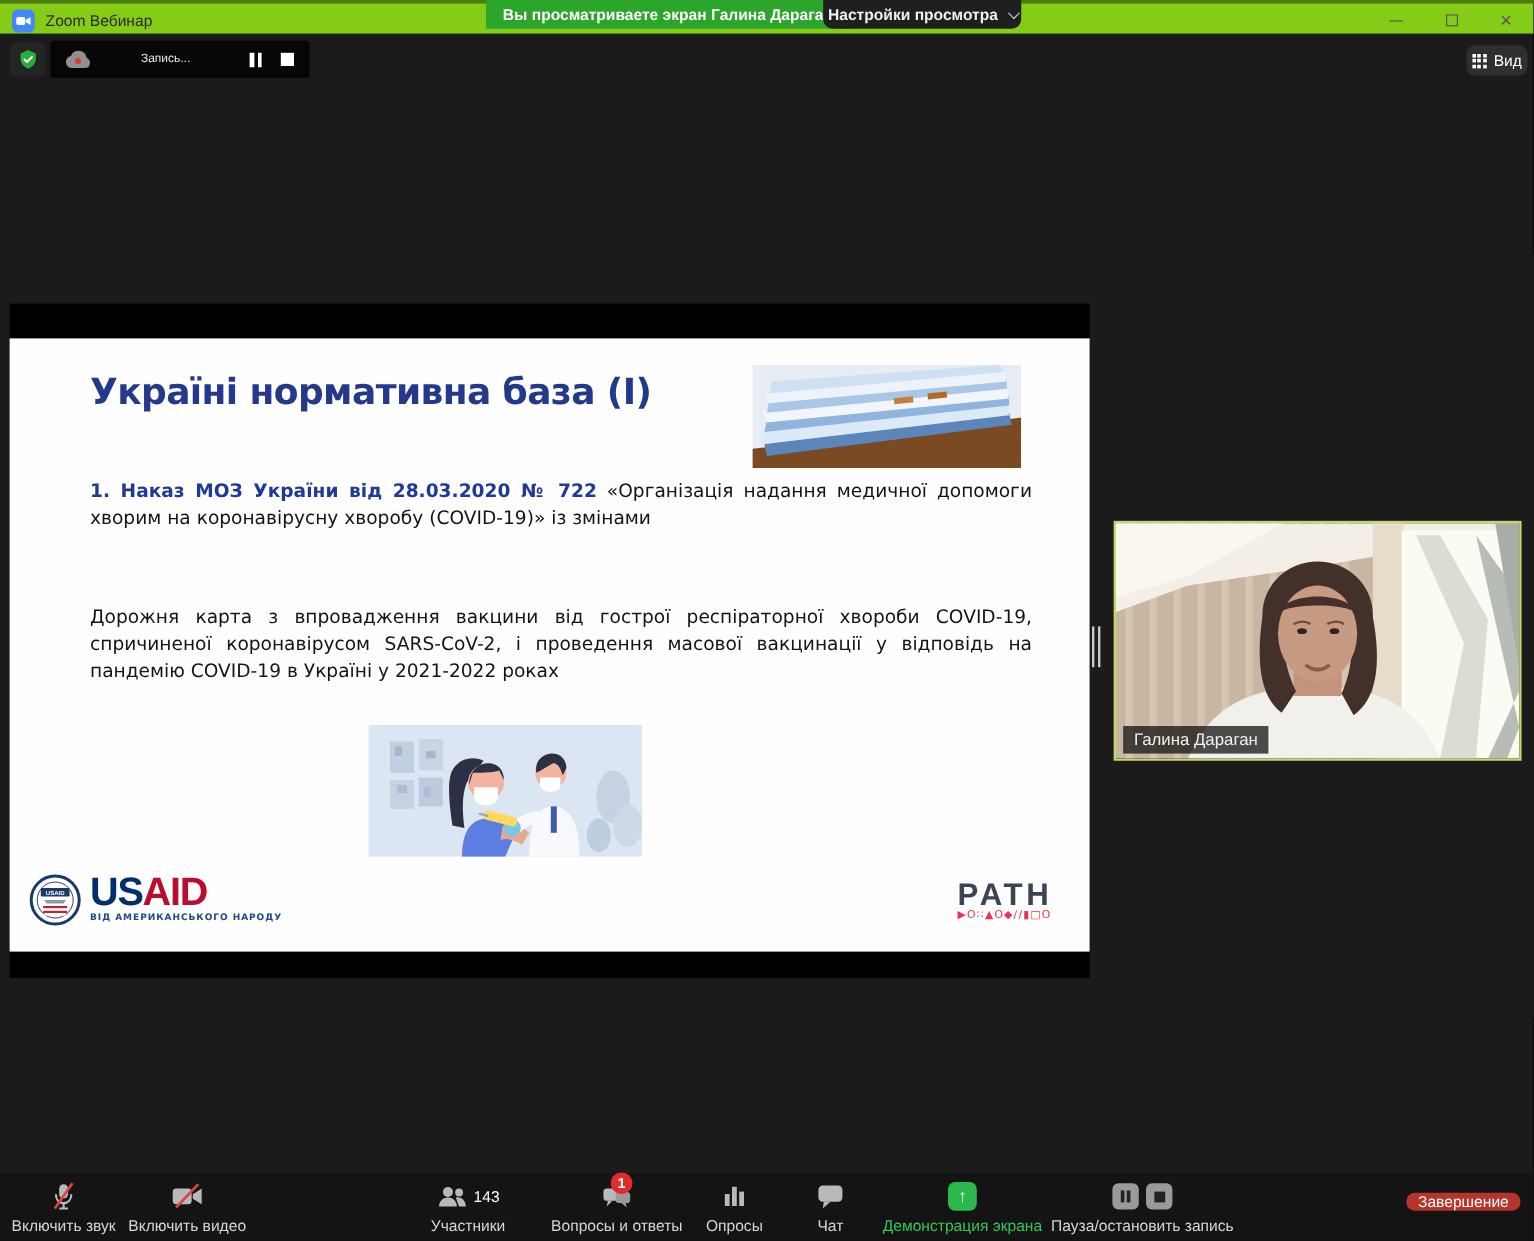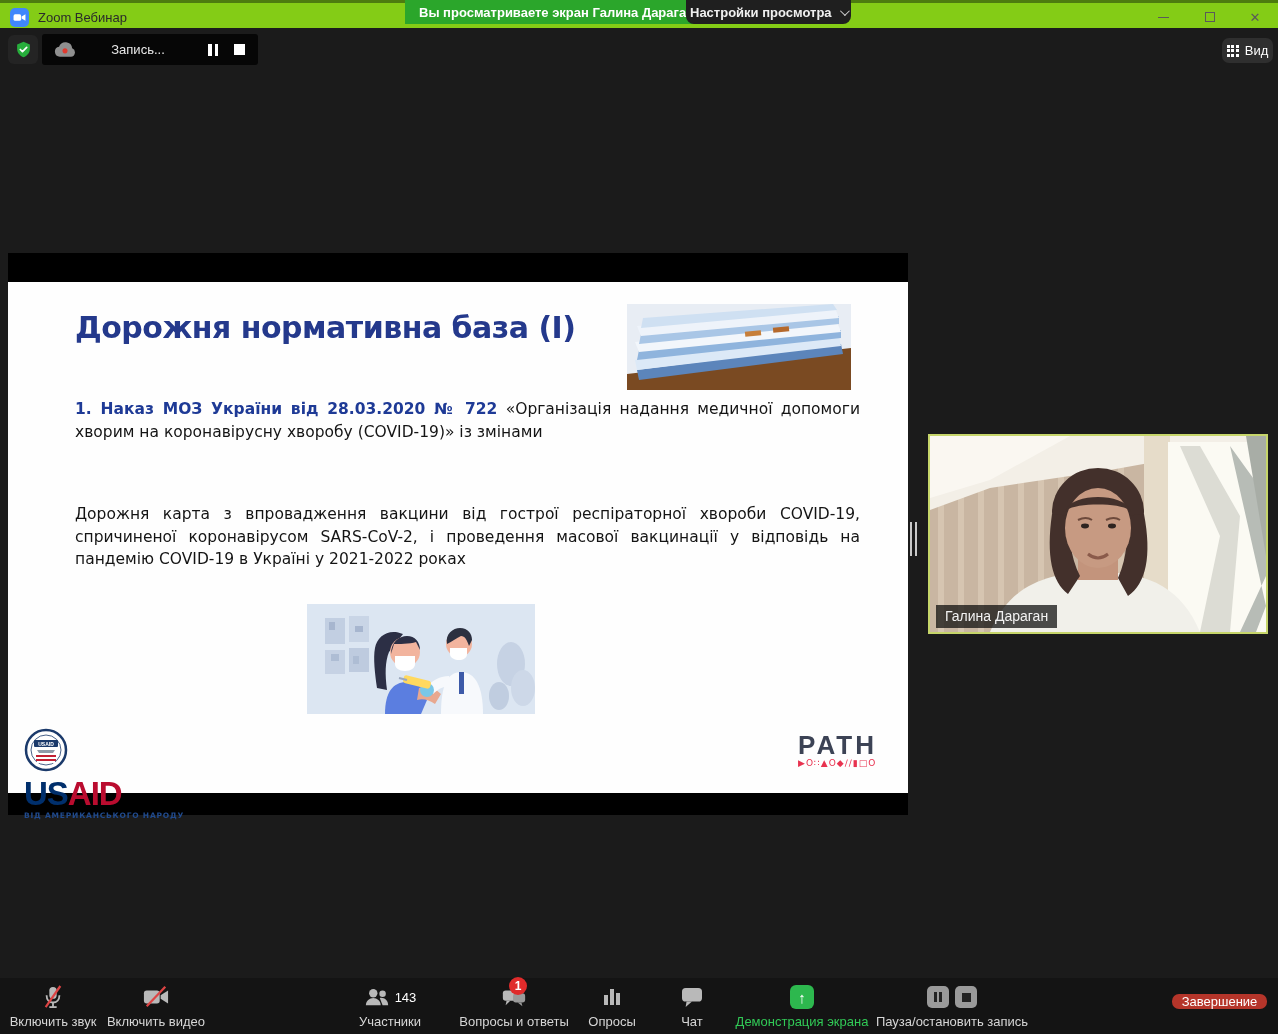--- a/index.html
+++ b/index.html
@@ -21,21 +21,21 @@
             display:flex; align-items:center; justify-content:center; font-size:13px; font-weight:bold; padding:0 14px; }
   .view-settings { left:686px; top:0; height:24px; background:#1f1f1f; color:#f0f0f0; font-size:13px; font-weight:bold;
             display:flex; align-items:center; gap:8px; padding:0 4px; border-radius:0 0 8px 8px; }
   .chev { display:inline-block; width:7px; height:7px; border-right:1.6px solid #cfcfcf; border-bottom:1.6px solid #cfcfcf; }
   .chev.down { transform:rotate(45deg) translateY(-2px); }
 
   
   .shield-btn { left:8px; top:35px; width:30px; height:29px; background:#242424; border-radius:6px; display:flex; align-items:center; justify-content:center; }
   .rec-pill { left:42px; top:34px; width:216px; height:31px; background:#060606; border-radius:3px; display:flex; align-items:center; }
   .rec-cloud { margin-left:12px; }
-  .rec-label { flex:1; text-align:center; color:#e8e8e8; font-size:13px; }
+  .rec-label { flex:1; text-align:center; color:#e8e8e8; font-size:10px; }
   .rec-btn { width:26px; height:26px; display:flex; align-items:center; justify-content:center; }
   .pause-glyph { display:flex; gap:3px; }
   .pause-glyph i { width:3.5px; height:12px; background:#fff; }
   .stop-glyph { width:11px; height:11px; background:#fff; }
 
   .view-btn { left:1222px; top:38px; width:51px; height:25px; background:#2f2f2f; border-radius:7px; color:#fff; font-size:13px;
               display:flex; align-items:center; justify-content:center; gap:6px; }
   .grid-icon { display:grid; grid-template-columns:repeat(3,3px); grid-gap:1.5px; }
   .grid-icon i { width:3px; height:3px; background:#fff; }
 
@@ -44,21 +44,21 @@
   .slide-white { position:absolute; left:0; top:29px; width:900px; height:511px; background:#fefefe; font-family:"DejaVu Sans", sans-serif; }
   .slide-title { position:absolute; left:67px; top:28px; font-size:30px; font-weight:bold; color:#24398c; letter-spacing:-0.5px; }
   .docs-img { position:absolute; left:619px; top:22px; width:224px; height:86px; }
   .slide-p { position:absolute; left:67px; width:785px; font-size:15.5px; line-height:22.5px; color:#141414; text-align:justify; }
   .lead { color:#1e3a96; font-weight:bold; }
   .p1 { top:116px; }
   .p2-lead { top:198px; text-align-last:justify; }
   .p2-body { top:221px; }
   .vax-img { position:absolute; left:299px; top:322px; width:228px; height:110px; }
 
-  .usaid { position:absolute; left:16px; top:446px; display:flex; align-items:flex-start; gap:7px;flex-direction:column; }
+  .usaid { position:absolute; left:16px; top:446px; display:flex; align-items:flex-start; gap:7px; }
   .usaid-text .big { font-size:33px; font-weight:bold; letter-spacing:-1px; line-height:30px; font-family:"Liberation Sans",sans-serif; }
   .usaid-us { color:#002f6c; } .usaid-aid { color:#ba0c2f; }
   .usaid-tag { font-size:7.5px; color:#204a8d; letter-spacing:0.8px; margin-top:2px; font-weight:bold; }
   .path-logo { position:absolute; left:790px; top:452px; text-align:left; }
   .path-name { font-size:26px; font-weight:bold; color:#3c4355; letter-spacing:3px; line-height:22px; font-family:"Liberation Sans",sans-serif; }
   .path-glyphs { font-size:9px; color:#e8324f; letter-spacing:1px; margin-top:2px; font-weight:normal; }
 
   
   .drag-handle { left:910px; top:522px; width:9px; height:34px; display:flex; gap:3px; }
   .drag-handle i { width:2px; height:34px; background:#c9c9c9; }
@@ -144,21 +144,21 @@
         <i></i>
         <i></i>
         <i></i>
         <i></i>
       </span>
     <span>Вид</span>
   </div>
 
   <div class="abs slide">
     <div class="slide-white">
-      <div class="slide-title">Дорожня нормативна база (I)</div>
+      <div class="slide-title">Україні нормативна база (I)</div>
 
       <svg class="docs-img" viewBox="0 0 224 86">
         <rect width="224" height="86" fill="#e8edf4"></rect>
         <polygon points="0,70 224,44 224,86 0,86" fill="#7a4a22"></polygon>
         <polygon points="10,66 214,40 216,50 12,76" fill="#5c85bb"></polygon>
         <polygon points="8,56 212,32 214,42 10,66" fill="#dce9f7"></polygon>
         <polygon points="12,46 214,26 214,34 10,56" fill="#8fb4dd"></polygon>
         <polygon points="8,38 210,18 214,28 12,48" fill="#f2f6fb"></polygon>
         <polygon points="14,30 212,12 212,20 12,40" fill="#a9c6e6"></polygon>
         <polygon points="10,22 208,4 212,14 14,32" fill="#eef3fa"></polygon>

